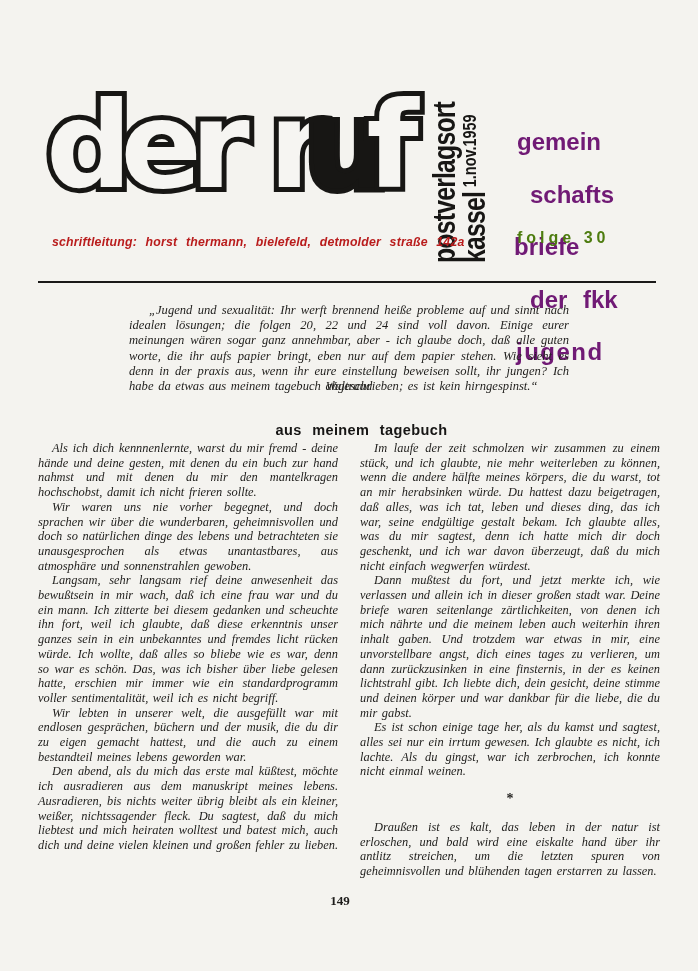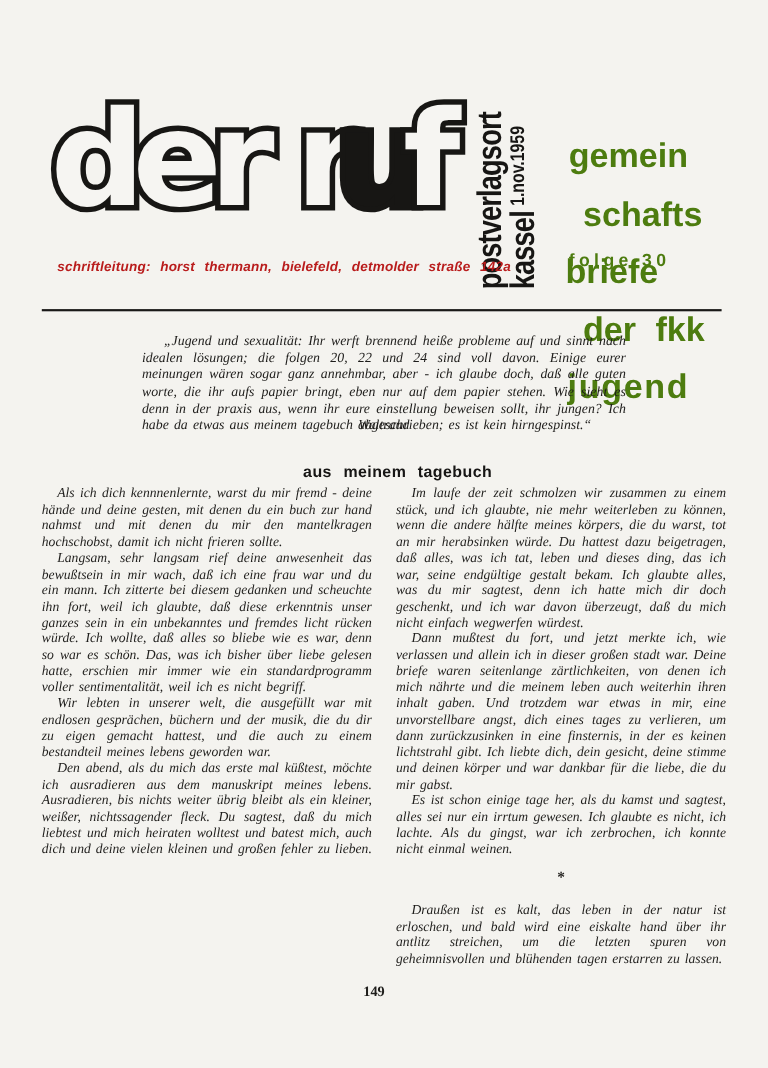--- a/index.html
+++ b/index.html
@@ -26,21 +26,21 @@
     transform:rotate(-90deg);
     font-family:"Liberation Sans",sans-serif;font-weight:bold;color:#171614;
   }
   .pm-inner{transform:scaleX(0.8);transform-origin:0 50%;width:125%;}
   .pm-line{font-size:31px;line-height:30px;letter-spacing:-1px;white-space:pre;}
   .pm-date{font-size:18px;position:relative;top:-9px;margin-left:6px;letter-spacing:0;}
 
   #subtitle{
     position:absolute;left:512px;top:98px;
     font-family:"Liberation Sans",sans-serif;font-weight:bold;
-    font-size:31px;line-height:17.5px;color:#4d7c0f;white-space:pre;
+    font-size:24px;line-height:17.5px;color:#701a75;white-space:pre;
   }
   .sub-line:nth-child(1){margin-left:5px;}
   .sub-line:nth-child(2){margin-left:18px;}
   .sub-line:nth-child(3){margin-left:2px;}
   .sub-line:nth-child(4){margin-left:18px;word-spacing:9px;}
   .sub-line:nth-child(5){margin-left:4px;letter-spacing:1.5px;}
 
   #issue{
     position:absolute;left:517px;top:229px;
     font-family:"Liberation Sans",sans-serif;font-weight:bold;
@@ -114,20 +114,21 @@
   <div id="quote">
     <p>„Jugend und sexualität: Ihr werft brennend heiße probleme auf und sinnt nach idealen lösungen; die folgen 20, 22 und 24 sind voll davon. Einige eurer meinungen wären sogar ganz annehmbar, aber - ich glaube doch, daß alle guten worte, die ihr aufs papier bringt, eben nur auf dem papier stehen. Wie sieht es denn in der praxis aus, wenn ihr eure einstellung beweisen sollt, ihr jungen? Ich habe da etwas aus meinem tagebuch abgeschrieben; es ist kein hirngespinst.“</p>
     <div class="author">Waltraud</div>
   </div>
 
   <div id="diary-heading">aus meinem tagebuch</div>
 
   <div id="columns">
     <div class="col">
       <p>Als ich dich kennnenlernte, warst du mir fremd - deine hände und deine gesten, mit denen du ein buch zur hand nahmst und mit denen du mir den mantelkragen hochschobst, damit ich nicht frieren sollte.</p>
+      <p>Wir waren uns nie vorher begegnet, und doch sprachen wir über die wunderbaren, geheimnisvollen und doch so natürlichen dinge des lebens und betrachteten sie unausgesprochen als etwas unantastbares, aus atmosphäre und sonnenstrahlen gewoben.</p>
       <p>Langsam, sehr langsam rief deine anwesenheit das bewußtsein in mir wach, daß ich eine frau war und du ein mann. Ich zitterte bei diesem gedanken und scheuchte ihn fort, weil ich glaubte, daß diese erkenntnis unser ganzes sein in ein unbekanntes und fremdes licht rücken würde. Ich wollte, daß alles so bliebe wie es war, denn so war es schön. Das, was ich bisher über liebe gelesen hatte, erschien mir immer wie ein standardprogramm voller sentimentalität, weil ich es nicht begriff.</p>
       <p>Wir lebten in unserer welt, die ausgefüllt war mit endlosen gesprächen, büchern und der musik, die du dir zu eigen gemacht hattest, und die auch zu einem bestandteil meines lebens geworden war.</p>
       <p>Den abend, als du mich das erste mal küßtest, möchte ich ausradieren aus dem manuskript meines lebens. Ausradieren, bis nichts weiter übrig bleibt als ein kleiner, weißer, nichtssagender fleck. Du sagtest, daß du mich liebtest und mich heiraten wolltest und batest mich, auch dich und deine vielen kleinen und großen fehler zu lieben.</p>
     </div>
     <div class="col">
       <p>Im laufe der zeit schmolzen wir zusammen zu einem stück, und ich glaubte, nie mehr weiterleben zu können, wenn die andere hälfte meines körpers, die du warst, tot an mir herabsinken würde. Du hattest dazu beigetragen, daß alles, was ich tat, leben und dieses ding, das ich war, seine endgültige gestalt bekam. Ich glaubte alles, was du mir sagtest, denn ich hatte mich dir doch geschenkt, und ich war davon überzeugt, daß du mich nicht einfach wegwerfen würdest.</p>
       <p>Dann mußtest du fort, und jetzt merkte ich, wie verlassen und allein ich in dieser großen stadt war. Deine briefe waren seitenlange zärtlichkeiten, von denen ich mich nährte und die meinem leben auch weiterhin ihren inhalt gaben. Und trotzdem war etwas in mir, eine unvorstellbare angst, dich eines tages zu verlieren, um dann zurückzusinken in eine finsternis, in der es keinen lichtstrahl gibt. Ich liebte dich, dein gesicht, deine stimme und deinen körper und war dankbar für die liebe, die du mir gabst.</p>
       <p>Es ist schon einige tage her, als du kamst und sagtest, alles sei nur ein irrtum gewesen. Ich glaubte es nicht, ich lachte. Als du gingst, war ich zerbrochen, ich konnte nicht einmal weinen.</p>
       <div id="star">*</div>
       <p>Draußen ist es kalt, das leben in der natur ist erloschen, und bald wird eine eiskalte hand über ihr antlitz streichen, um die letzten spuren von geheimnisvollen und blühenden tagen erstarren zu lassen.</p>

